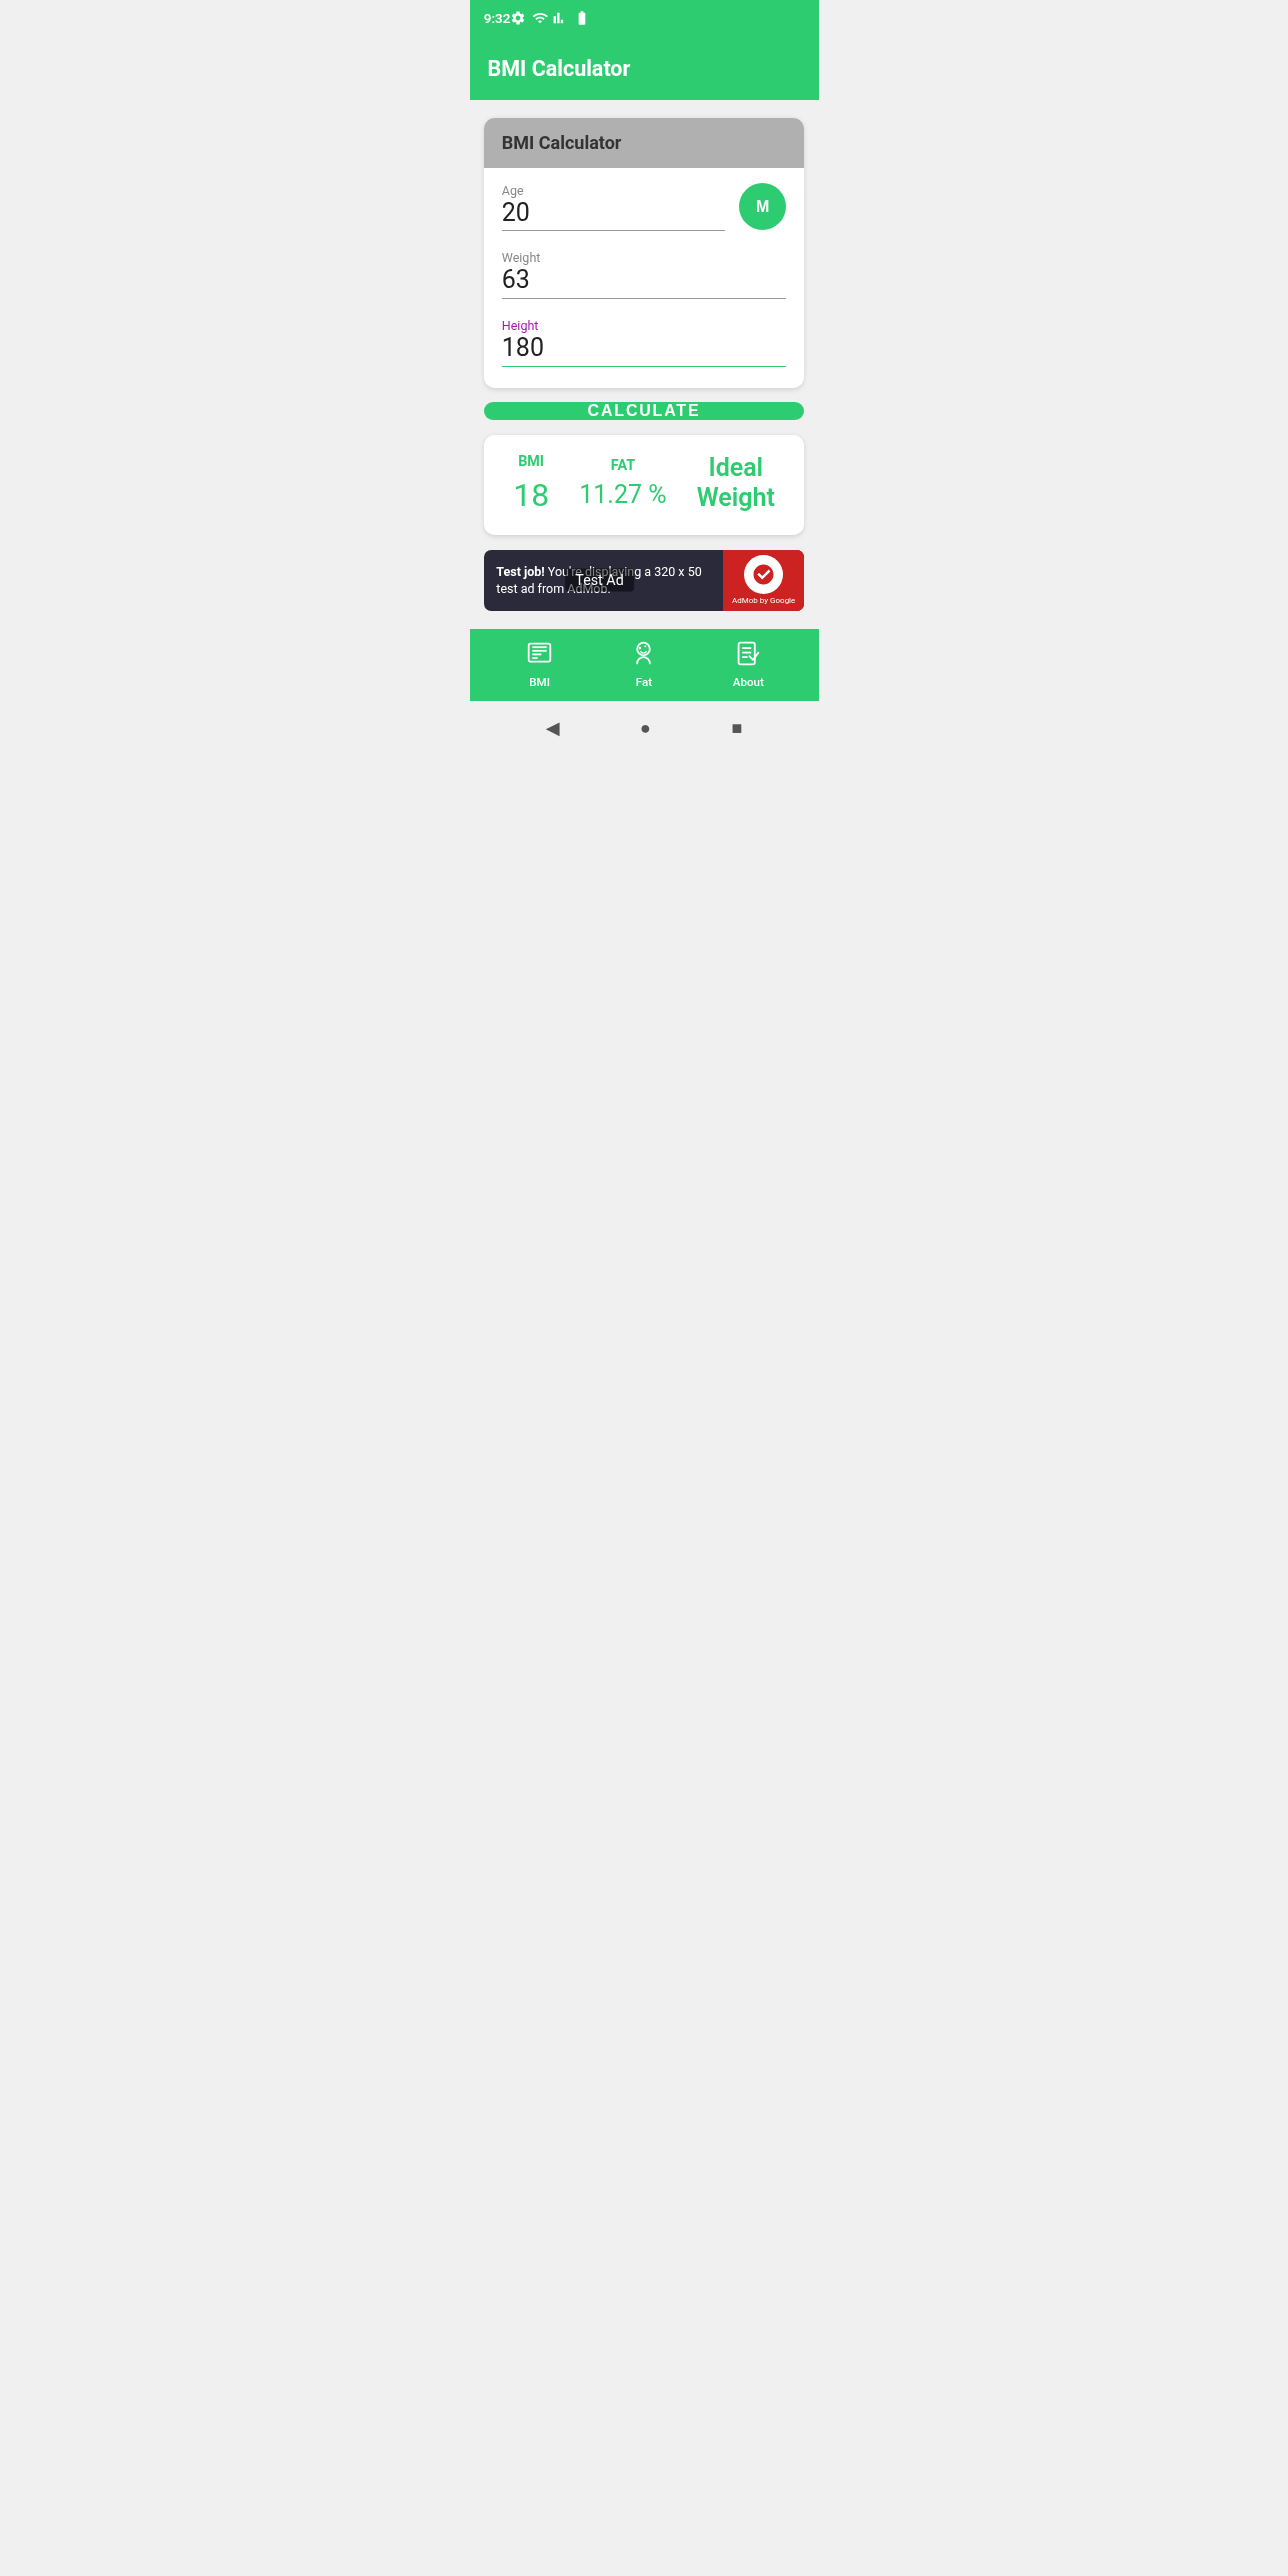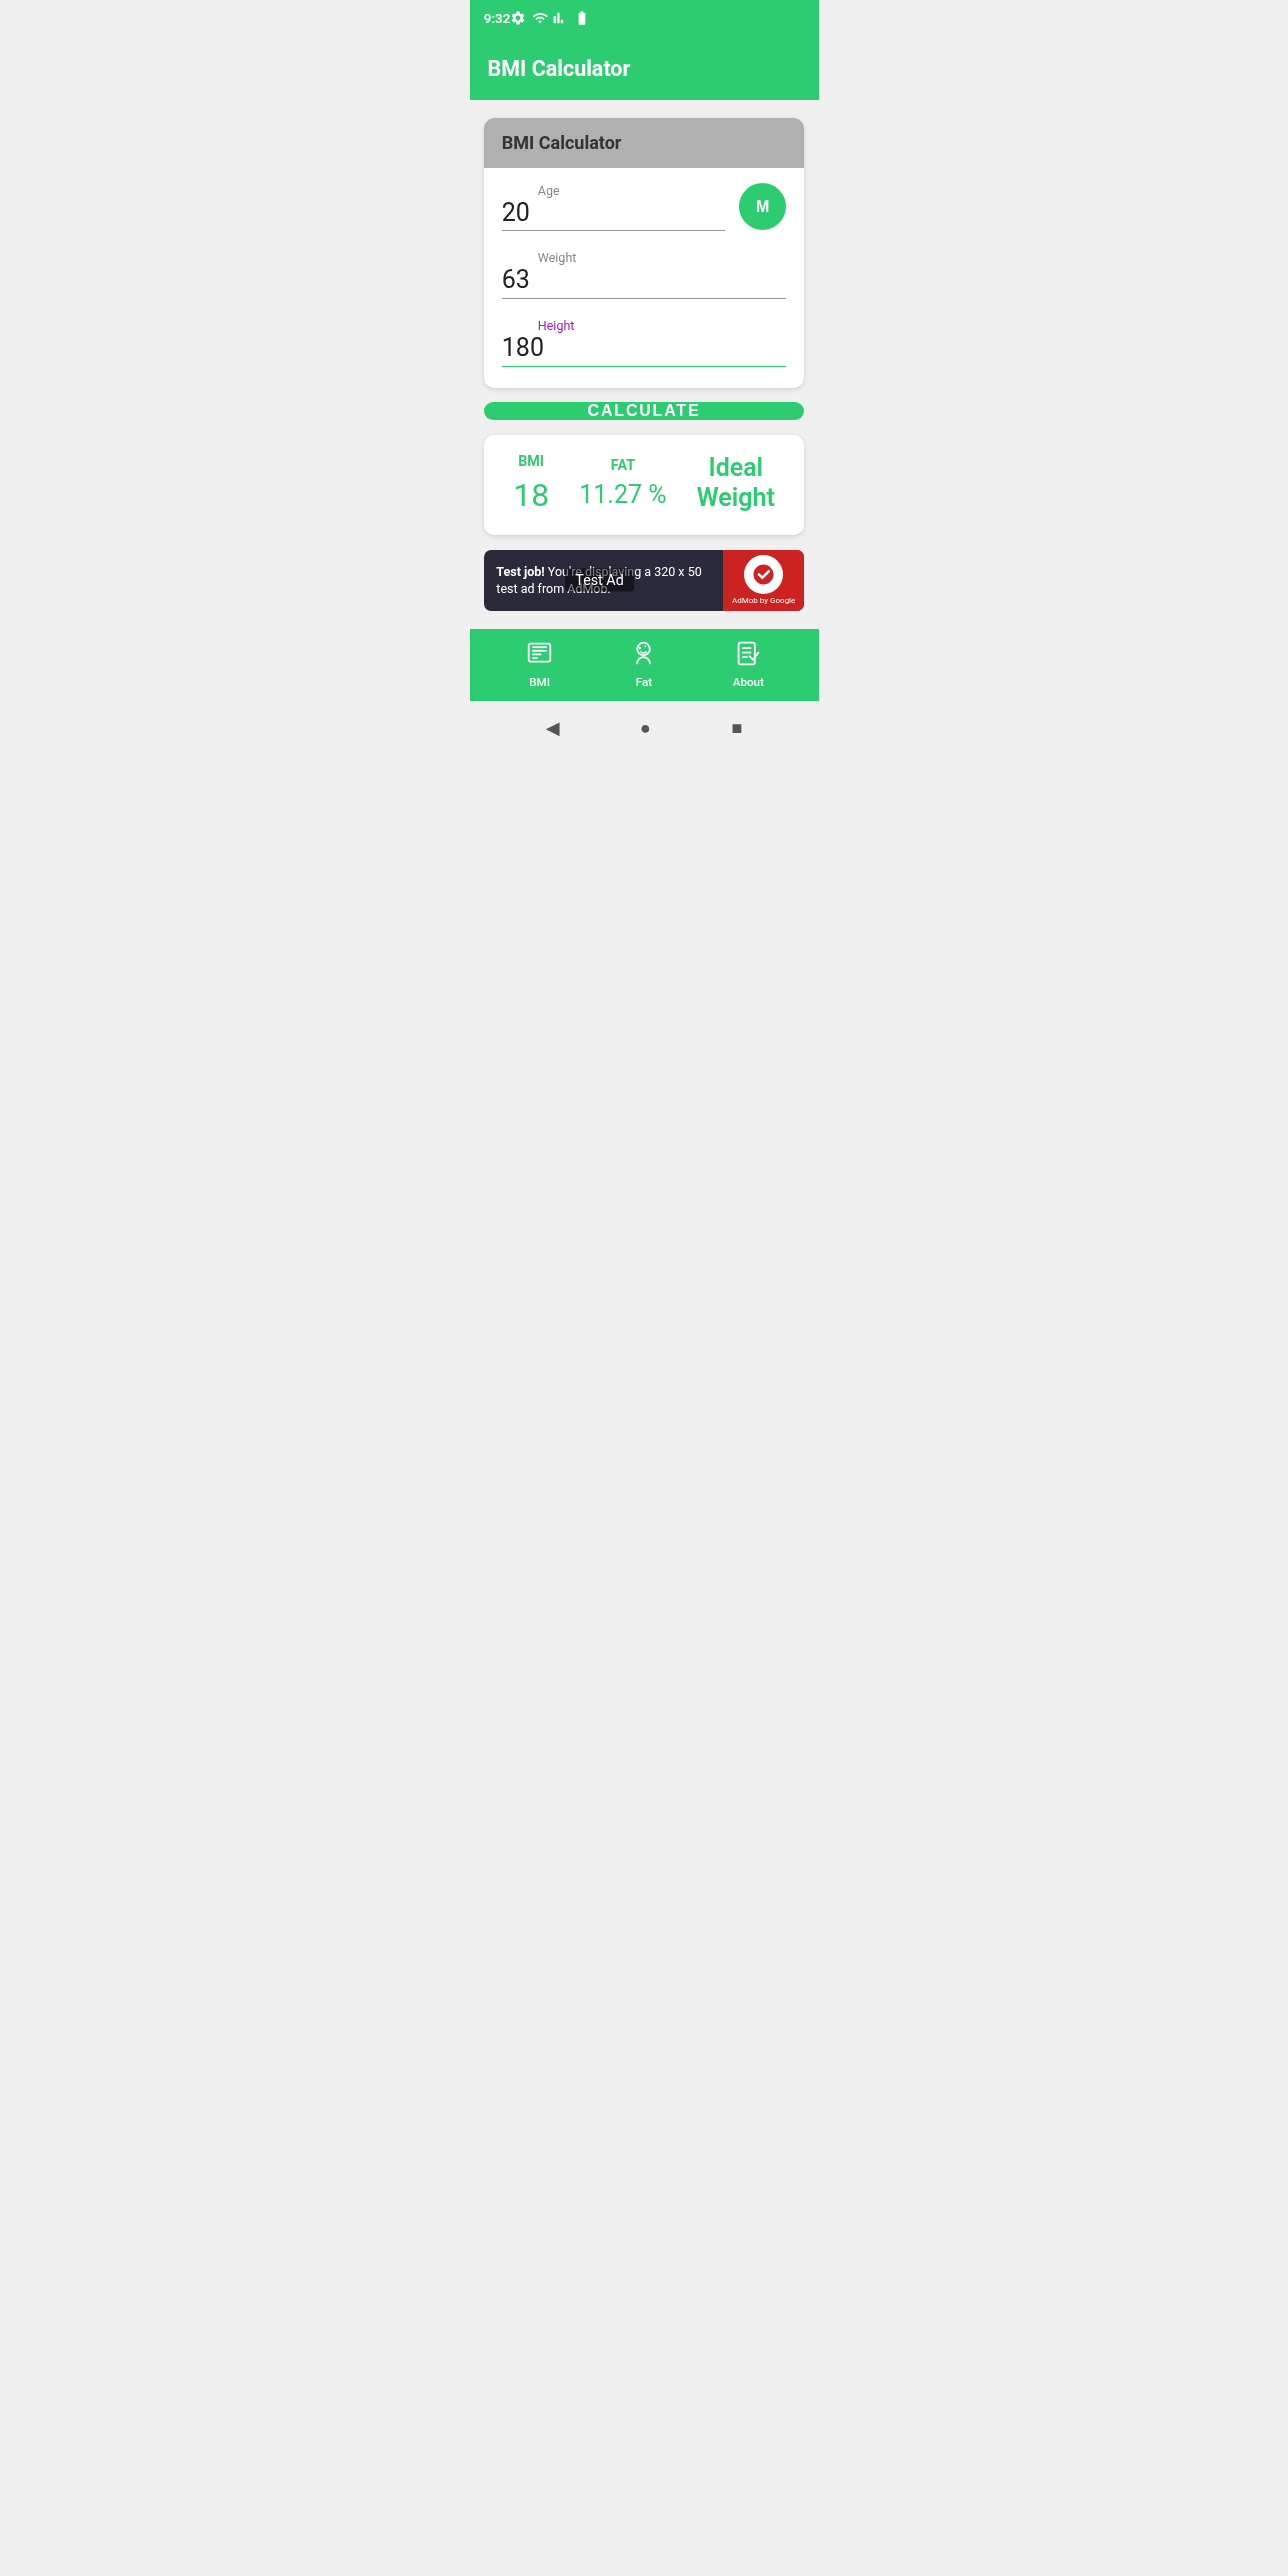--- a/index.html
+++ b/index.html
@@ -104,21 +104,20 @@
     }
 
     .field-content {
       flex: 1;
     }
 
     .field-label {
       color: #888;
       font-size: 12.5px;
       margin-bottom: 3.6px;
-      margin-left: 36px;
     }
 
     .field-label.active {
       color: #a21caf;
     }
 
     .field-value {
       color: #222;
       font-size: 25px;
       font-weight: 400;

